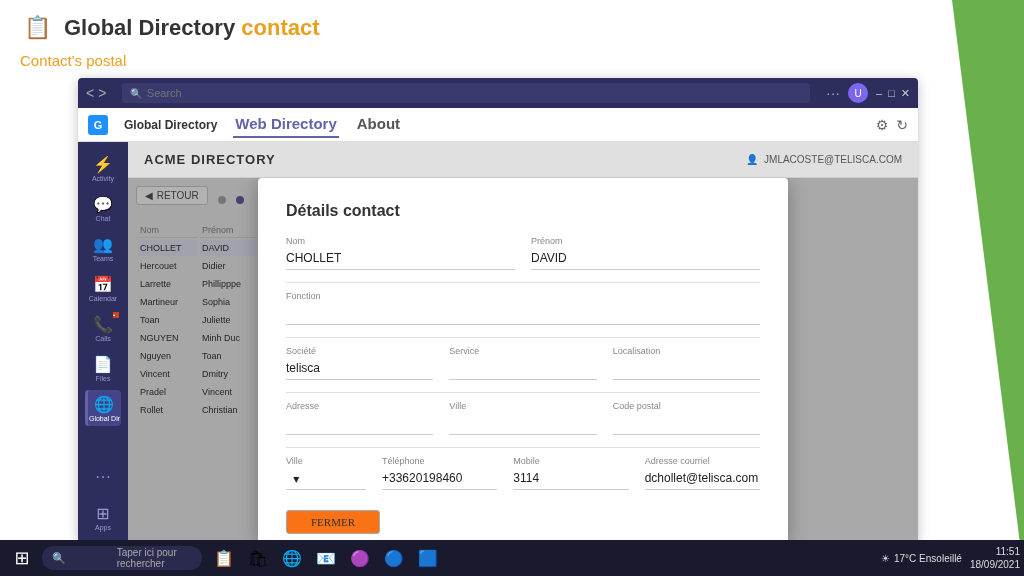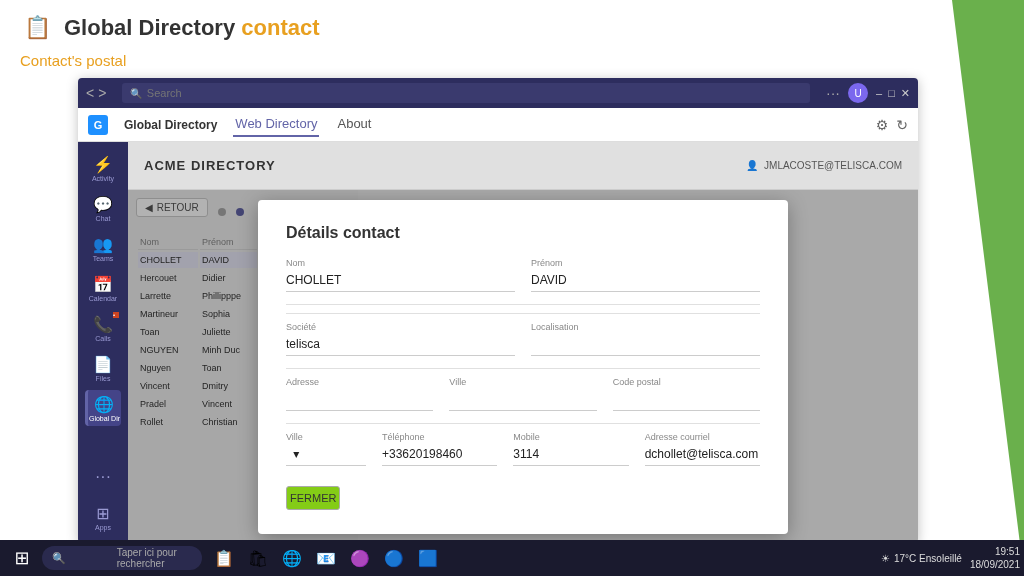--- a/index.html
+++ b/index.html
@@ -172,25 +172,26 @@
       color: white;
       font-size: 11px;
       font-weight: bold;
     }
     .nav-app-title {
       font-size: 12px;
       font-weight: 600;
       color: #333;
     }
     .nav-tab {
-      font-size: 13px;
+      font-size: 15px;
       color: #555;
       cursor: pointer;
       padding: 4px 2px;
       border-bottom: 2px solid transparent;
+      font-weight: bold;
     }
     .nav-tab.active {
       color: #6264a7;
       border-bottom: 2px solid #6264a7;
     }
     .nav-right {
       margin-left: auto;
       display: flex;
       gap: 8px;
       align-items: center;
@@ -251,21 +252,21 @@
       flex: 1;
       display: flex;
       flex-direction: column;
       background: #f3f3f3;
       overflow: hidden;
     }
 
     
     .app-header {
       background: #e0e0e0;
-      height: 48px;
+      height: 36px;
       display: flex;
       align-items: center;
       padding: 0 16px;
       gap: 12px;
       border-bottom: 1px solid #ccc;
       flex-shrink: 0;
     }
     .app-header-title {
       font-size: 13px;
       font-weight: 600;
@@ -340,21 +341,20 @@
       background: #e8e8f8;
     }
 
     
     .modal-overlay {
       position: absolute;
       top: 0; left: 0; right: 0; bottom: 0;
       background: rgba(0,0,0,0.3);
       z-index: 20;
       display: flex;
-      align-items: center;
       justify-content: center;
     }
     .modal {
       background: #fff;
       border-radius: 4px;
       padding: 24px 28px;
       width: 530px;
       box-shadow: 0 4px 20px rgba(0,0,0,0.3);
       position: relative;
     }
@@ -392,27 +392,28 @@
     }
     .form-divider {
       height: 1px;
       background: #e0e0e0;
       margin: 8px 0;
     }
     .modal-footer {
       margin-top: 20px;
     }
     .fermer-btn {
-      background: #84cc16;
+      background: #f97316;
       border: 1px solid #aaa;
       border-radius: 3px;
-      padding: 5px 3px;
+      padding: 5px 24px;
       font-size: 11px;
       color: #333;
       cursor: pointer;
+      font-family: Liberation Serif, serif;
     }
 
     
     .taskbar {
       position: absolute;
       bottom: 0;
       left: 0;
       width: 1024px;
       height: 36px;
       background: #1a1a2e;
@@ -685,27 +686,37 @@
                 <div class="form-value">CHOLLET</div>
               </div>
               <div class="form-group">
                 <span class="form-label">Prénom</span>
                 <div class="form-value">DAVID</div>
               </div>
             </div>
 
             <div class="form-divider"></div>
 
+            <div class="form-row">
+              <div class="form-group full">
+                <span class="form-label">Fonction</span>
+                <div class="form-value empty">&nbsp;</div>
+              </div>
+            </div>
 
             <div class="form-divider"></div>
 
             <div class="form-row">
               <div class="form-group">
                 <span class="form-label">Société</span>
                 <div class="form-value">telisca</div>
+              </div>
+              <div class="form-group">
+                <span class="form-label">Service</span>
+                <div class="form-value empty">&nbsp;</div>
               </div>
               <div class="form-group">
                 <span class="form-label">Localisation</span>
                 <div class="form-value empty">&nbsp;</div>
               </div>
             </div>
 
             <div class="form-divider"></div>
 
             <div class="form-row">
@@ -787,17 +798,17 @@
     <div class="taskbar-app">
         <span class="taskbar-app-icon">🟦</span>
       </div>
   </div>
   <div class="taskbar-right">
     <div class="taskbar-weather">
       <span>☀</span>
       <span>17°C Ensoleillé</span>
     </div>
     <div class="taskbar-clock">
-      <div>19:51</div>
+      <div>11:51</div>
       <div>18/09/2021</div>
     </div>
   </div>
 </div>
 
 </body></html>

